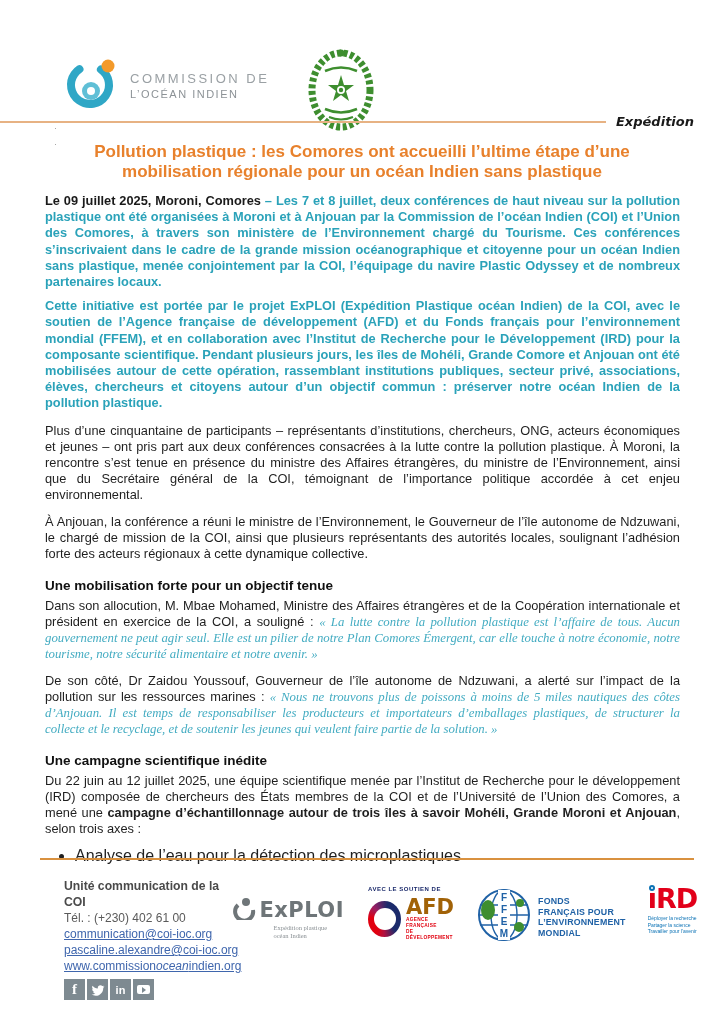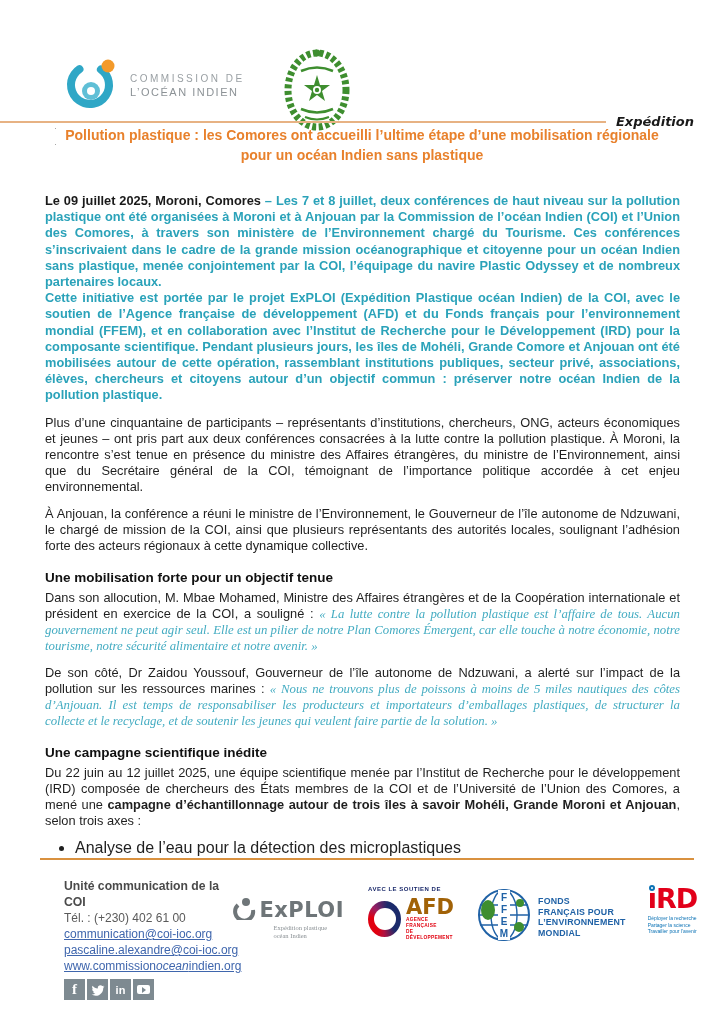--- a/index.html
+++ b/index.html
@@ -8,41 +8,41 @@
     position:relative; width:724px; height:1024px; margin:0 auto;
     background:#ffffff; overflow:hidden;
     font-family:"Liberation Sans", sans-serif; color:#1f1f1f;
   }
 
   
   header { position:absolute; top:0; left:0; right:0; height:192px; }
   .logos { position:absolute; top:55px; left:64px; display:flex; align-items:flex-start; }
   .coi-logo { display:flex; align-items:center; }
   .coi-text { margin-left:10px; }
-  .coi-line1 { font-size:10px; letter-spacing:2.5px; color:#9aa0a4; }
+  .coi-line1 { font-size:13px; letter-spacing:2.5px; color:#9aa0a4; }
   .coi-line2 { font-size:11px; letter-spacing:1.5px; color:#8c9296; margin-top:2px; }
   .comoros { margin-left:36px; margin-top:-8px; }
 
   .rule-row { position:absolute; top:114px; left:0; right:30px; display:flex; align-items:center; }
   .rule-line { flex:1; height:2px; background:#e7b283; margin-right:10px; }
   .kicker { font-family:"DejaVu Sans", sans-serif; font-weight:bold; font-style:italic; font-size:13px; color:#1a1a1a; }
 
   .stray { position:absolute; left:54px; top:120px; color:#9a9a9a; font-size:9px; line-height:16px; }
   .stray span { display:block; }
 
   h1.title {
-    position:absolute; top:125px; left:40px; right:40px; text-align:center;
-    font-size:14px; line-height:20px; font-weight:bold; color:#e8812c;
+    position:absolute; top:142px; left:40px; right:40px; text-align:center;
+    font-size:17px; line-height:20px; font-weight:bold; color:#e8812c;
   }
   h1.title .inner { display:inline-block; max-width:600px; }
 
   
   main { padding:193px 44px 0 45px; }
   main p { font-size:12.8px; line-height:16px; text-align:justify; margin:0 0 11px 0; }
-  p.lead { font-weight:bold; color:#2aa2b9; line-height:16.2px; margin-bottom:0; }
+  p.lead { font-weight:bold; color:#2aa2b9; line-height:16.2px; margin-bottom:8px; }
   p.lead.last { margin-bottom:11px; }
   .lead-date { color:#1a1a1a; }
   .quote { color:#44acc2; font-style:italic;font-family:Liberation Serif, serif; }
   h3.sec { font-size:13.5px; font-weight:bold; color:#111; margin:16px 0 5px 0; }
   ul.axes { margin:2px 0 0 30px; }
   ul.axes li { font-size:16px; line-height:16px; }
 
   
   footer { position:absolute; left:0; right:8px; top:858px; height:166px; }
   .footer-rule { height:2px; background:#d9913f; margin:0 22px 0 40px; }

